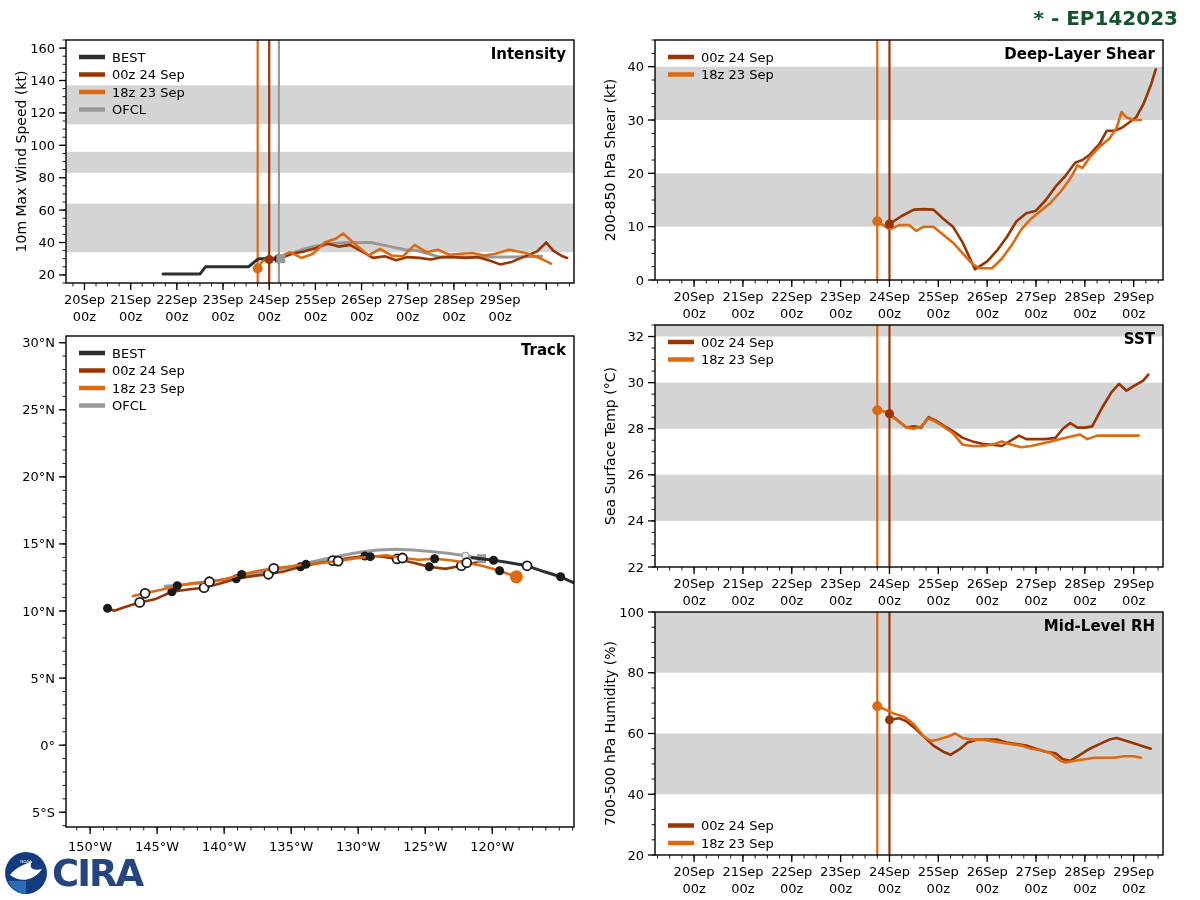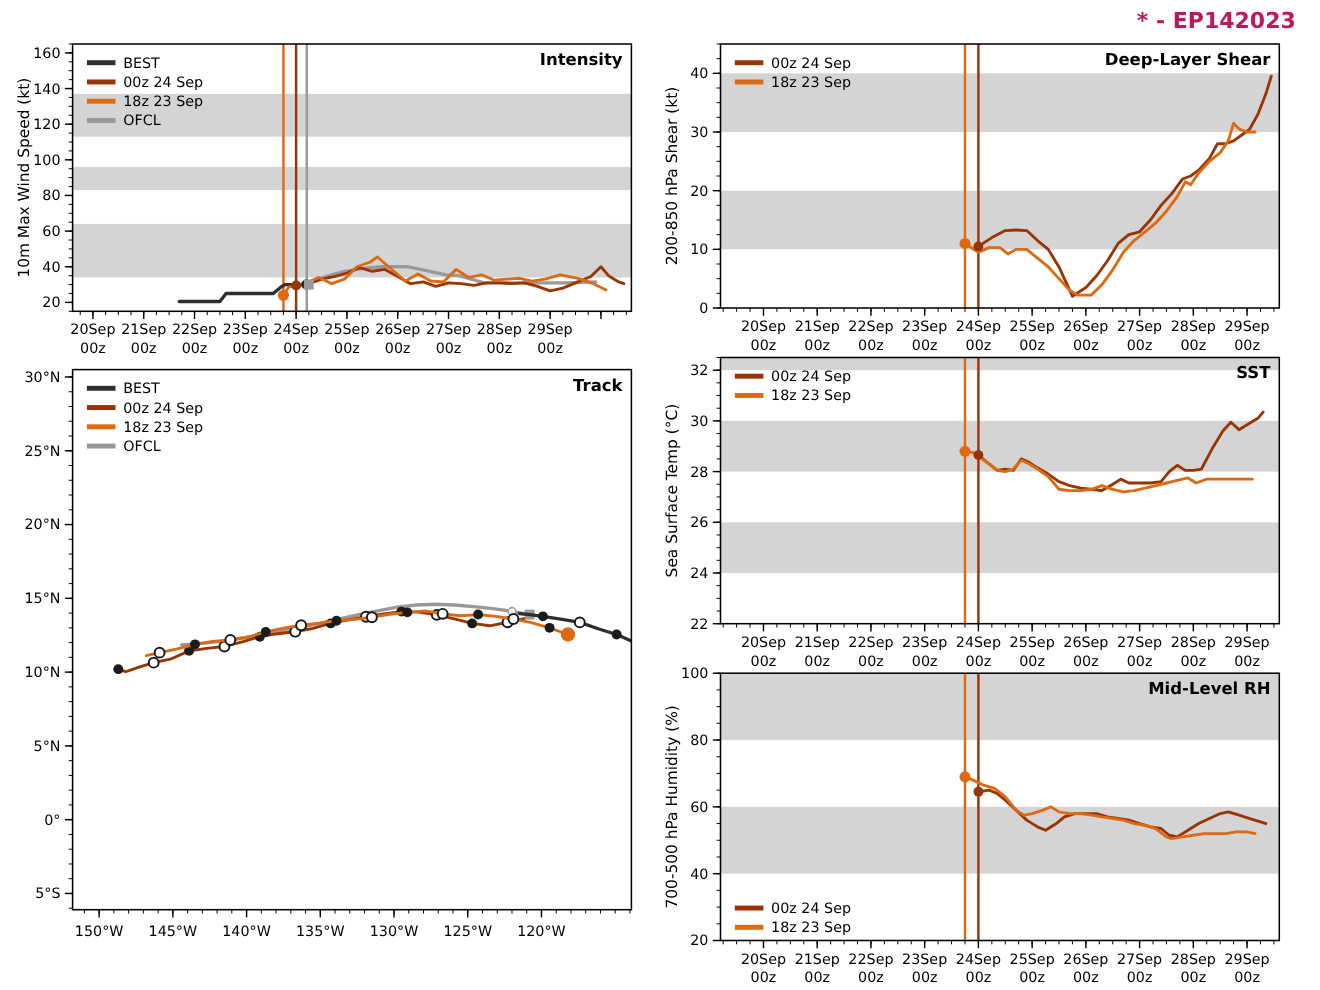--- a/index.html
+++ b/index.html
@@ -1,20 +1,20 @@
 <!DOCTYPE html>
 <html><head>
 <meta charset="utf-8">
 <style>
   html,body{margin:0;padding:0;background:#ffffff;width:1200px;height:900px;overflow:hidden;
     font-family:"DejaVu Sans","Liberation Sans",sans-serif;}
   #stage{position:relative;width:1200px;height:900px;background:#fff;}
   #charts{position:absolute;left:0;top:0;}
   .hdr-title{position:absolute;left:13px;top:4px;font-size:22px;font-weight:700;color:#000;}
-  .hdr-storm{position:absolute;right:22px;top:6px;font-size:20px;font-weight:700;color:#be185d;}
+  .hdr-storm{position:absolute;right:22px;top:6px;font-size:20px;font-weight:700;color:#14532d;}
   #footer-logo{position:absolute;left:4px;top:851px;display:flex;align-items:center;gap:4px;}
   .cira-text{font-size:37px;font-weight:800;color:#24457F;letter-spacing:-2px;line-height:1;}
 </style>
 </head>
 <body>
 <div id="stage">
 
   <div class="hdr-storm">* - EP142023</div>
 
   <svg id="charts" width="1200" height="900">
@@ -716,14 +716,23 @@
         <text x="1155" y="631" fill="#000" font-family="&quot;DejaVu Sans&quot;,&quot;Liberation Sans&quot;,sans-serif" font-size="15px" font-weight="bold" text-anchor="end">Mid-Level RH</text>
         <g>
           <line x1="668" x2="694" y1="825.5" y2="825.5" stroke="#993404" stroke-width="4.5"></line>
           <text x="701" y="830" fill="#000" font-family="&quot;DejaVu Sans&quot;,&quot;Liberation Sans&quot;,sans-serif" font-size="13px">00z 24 Sep</text>
           <line x1="668" x2="694" y1="843" y2="843" stroke="#DD6A10" stroke-width="4.5"></line>
           <text x="701" y="847.5" fill="#000" font-family="&quot;DejaVu Sans&quot;,&quot;Liberation Sans&quot;,sans-serif" font-size="13px">18z 23 Sep</text>
         </g>
       </g>
     </svg>
 
+  <div id="footer-logo">
+    <svg width="44" height="44" viewBox="0 0 44 44">
+      <circle cx="22" cy="22" r="21" fill="#123B80"></circle>
+      <path d="M 4 30 A 21 21 0 0 0 22 43 L 22 30 Z" fill="#2B6CB8"></path>
+      <path d="M6 24 C 12 16, 20 14, 28 10 C 24 18, 30 20, 38 18 C 30 30, 16 32, 6 24 Z" fill="#ffffff"></path>
+      <text x="22" y="12" text-anchor="middle" font-size="4" fill="#ffffff" font-family="DejaVu Sans, sans-serif">NOAA</text>
+    </svg>
+    <div class="cira-text">CIRA</div>
+  </div>
 
 </div>
 
 </body></html>

